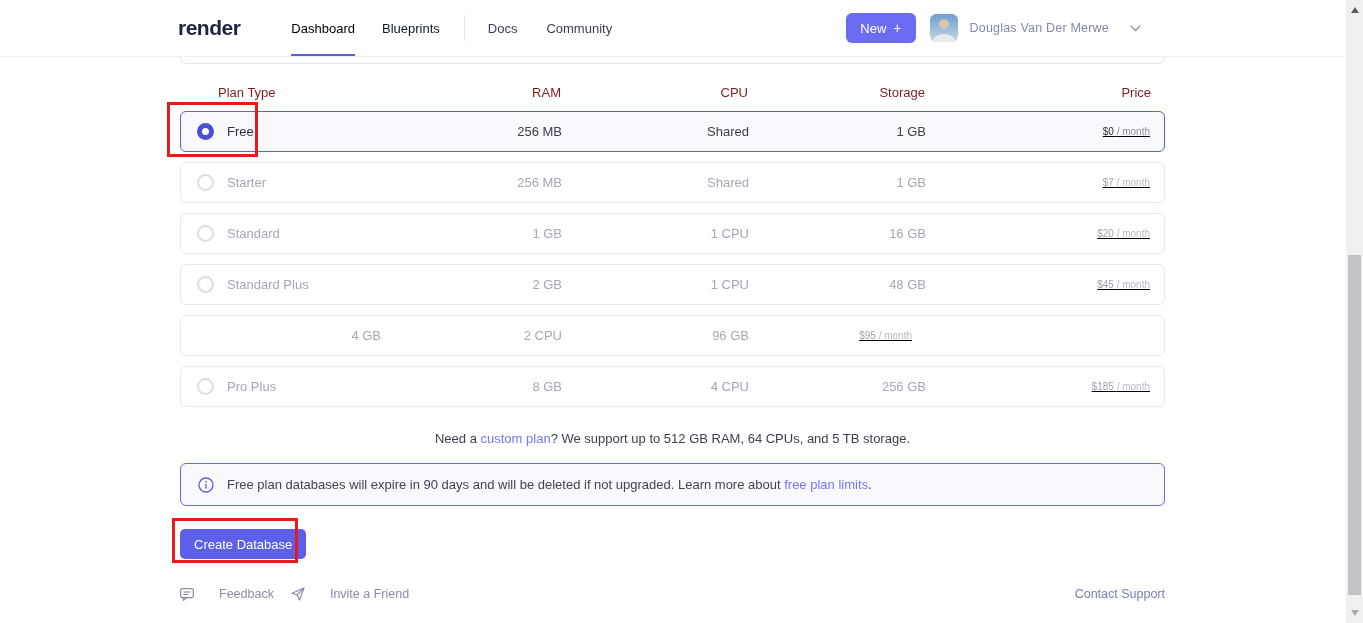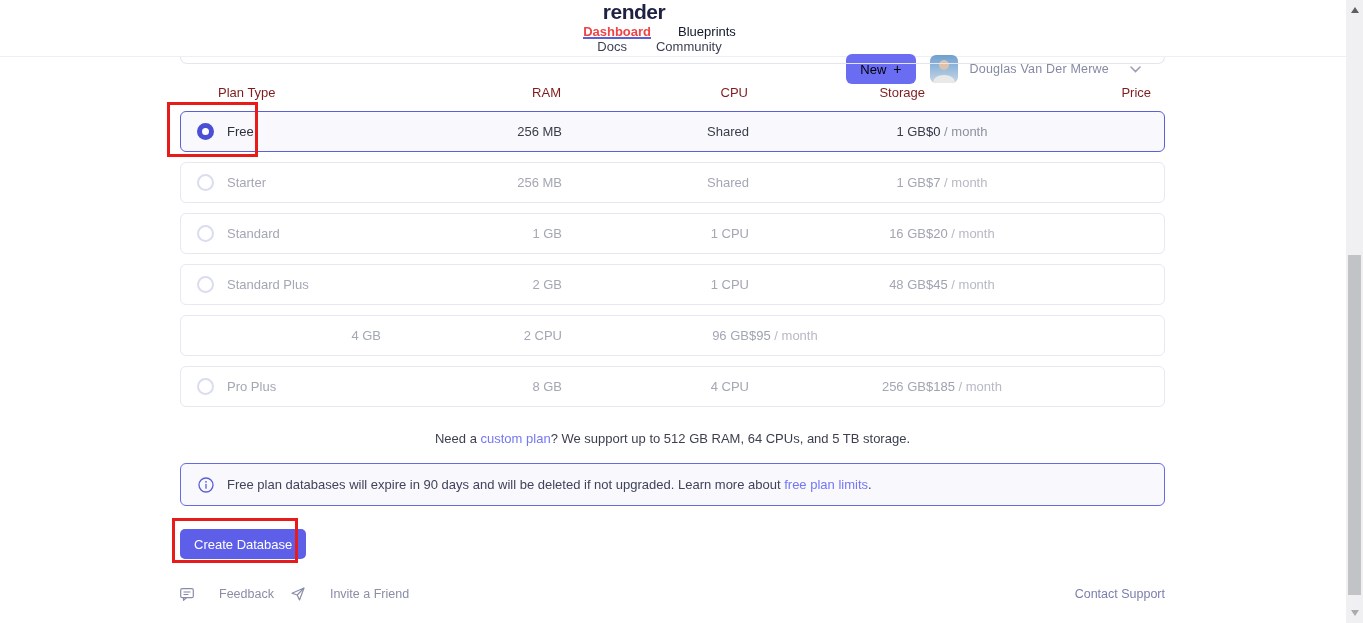--- a/index.html
+++ b/index.html
@@ -3,34 +3,34 @@
 <meta charset="utf-8">
 <style>
   * { margin:0; padding:0; box-sizing:border-box; }
   html,body { width:1363px; height:623px; overflow:hidden; background:#fff;
     font-family:"Liberation Sans", sans-serif; }
   body { position:relative; }
 
   
   .nav { position:absolute; top:0; left:0; width:1346px; height:57px;
     display:flex; align-items:center; padding:0 205px 0 178px;
-    border-bottom:1px solid #edeef6; background:#fff;flex-direction:column; }
+    border-bottom:1px solid #edeef6; background:#fff; }
   .logo { font-size:21px; font-weight:700; color:#1e2142; letter-spacing:-0.5px;
     margin-right:51px; }
   .tabs { display:flex; align-items:center; gap:27px; height:100%; }
   .tab { position:relative; display:flex; align-items:center; height:100%;
     font-size:13px; color:#0f172a; cursor:pointer; }
-  .tab.active { color:#ef4444; font-weight:700; }
+  .tab.active { color:#000000; font-weight:400; }
   .tab.active::after { content:""; position:absolute; left:0; right:0; bottom:0;
     height:2px; background:#5a5fd6; }
   .nav-divider { width:1px; height:26px; background:#e3e5ef; margin:0 23px 0 24px; }
   .nav-links { display:flex; align-items:center; gap:29px; }
   .nav-link { font-size:13px; color:#3c3f52; cursor:pointer; }
   .nav-right { margin-left:auto; display:flex; align-items:center; }
-  .new-btn { background:#6a6cf2; color:#000000; font-size:13px; border:none;
+  .new-btn { background:#6a6cf2; color:#ffffff; font-size:13px; border:none;
     border-radius:6px; height:30px; padding:0 14px; display:flex; align-items:center;
     cursor:pointer; font-family:inherit; }
   .new-btn .plus { margin-left:7px; font-size:14px; }
   .avatar { width:28px; height:28px; border-radius:6px; margin-left:14px;
     background:linear-gradient(180deg,#6f9fd0 0%,#9dbede 55%,#c8d6e2 100%);
     position:relative; overflow:hidden; cursor:pointer; }
   .avatar::before { content:""; position:absolute; top:5px; left:9px; width:10px;
     height:10px; border-radius:50%; background:#d9c3ab; }
   .avatar::after { content:""; position:absolute; bottom:-6px; left:3px; width:22px;
     height:14px; border-radius:50% 50% 0 0; background:#e9e9e9; }
@@ -54,21 +54,21 @@
     margin-top:10px; background:#fff; cursor:pointer; }
   .row.selected { background:#f8f8fd; border-color:#5b5fd8; }
   .cell-plan { display:flex; align-items:center; padding-left:16px; }
   .radio { box-sizing:border-box; width:17px; height:17px; border-radius:50%;
     border:2px solid #dadcef; background:#fff; flex:0 0 auto; }
   .radio.on { border:5px solid #4a4fd6; }
   .plan-name { margin-left:13px; font-size:13px; color:#a4a7b4; }
   .row.selected .plan-name { color:#2e3140; }
   .cell-num { text-align:right; font-size:13px; color:#a4a7b4; }
   .row.selected .cell-num { color:#3a3d4a; }
-  .cell-price { padding-right:14px; font-size:13px; }
+  .cell-price { text-align:right; padding-right:14px; font-size:10px;text-decoration:underline; }
   .price-val { color:#9fa2b0; } .price-per { color:#b7b9c4; }
   .row.selected .price-val { color:#2e3140; }
   .row.selected .price-per { color:#8e919f; }
 
   .custom-line { margin-top:24px; text-align:center; font-size:13px; color:#3c3f4e; }
   .link { color:#7477f3; cursor:pointer; }
 
   .banner { margin-top:17px; height:43px; display:flex; align-items:center;
     padding:0 17px; background:#f8f8fd; border:1px solid #666ae8; border-radius:6px;
     font-size:13px; color:#40435a; }

